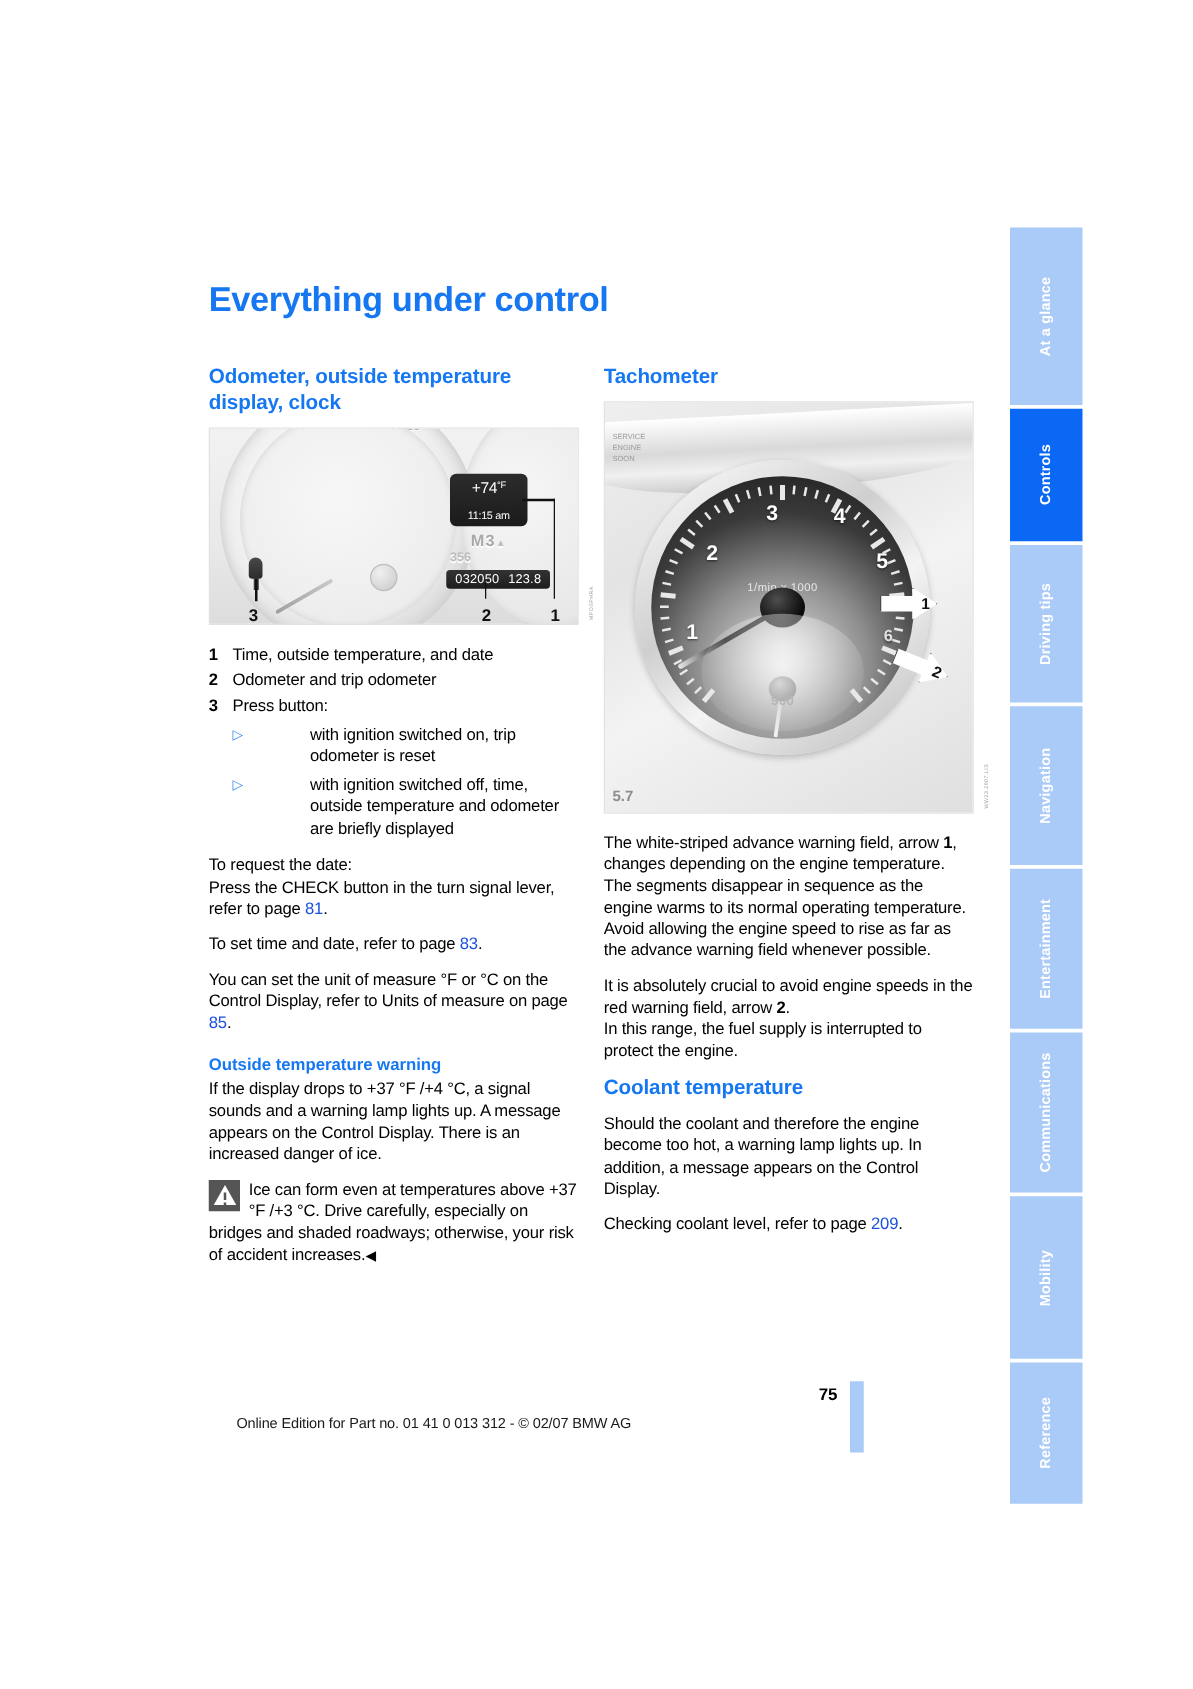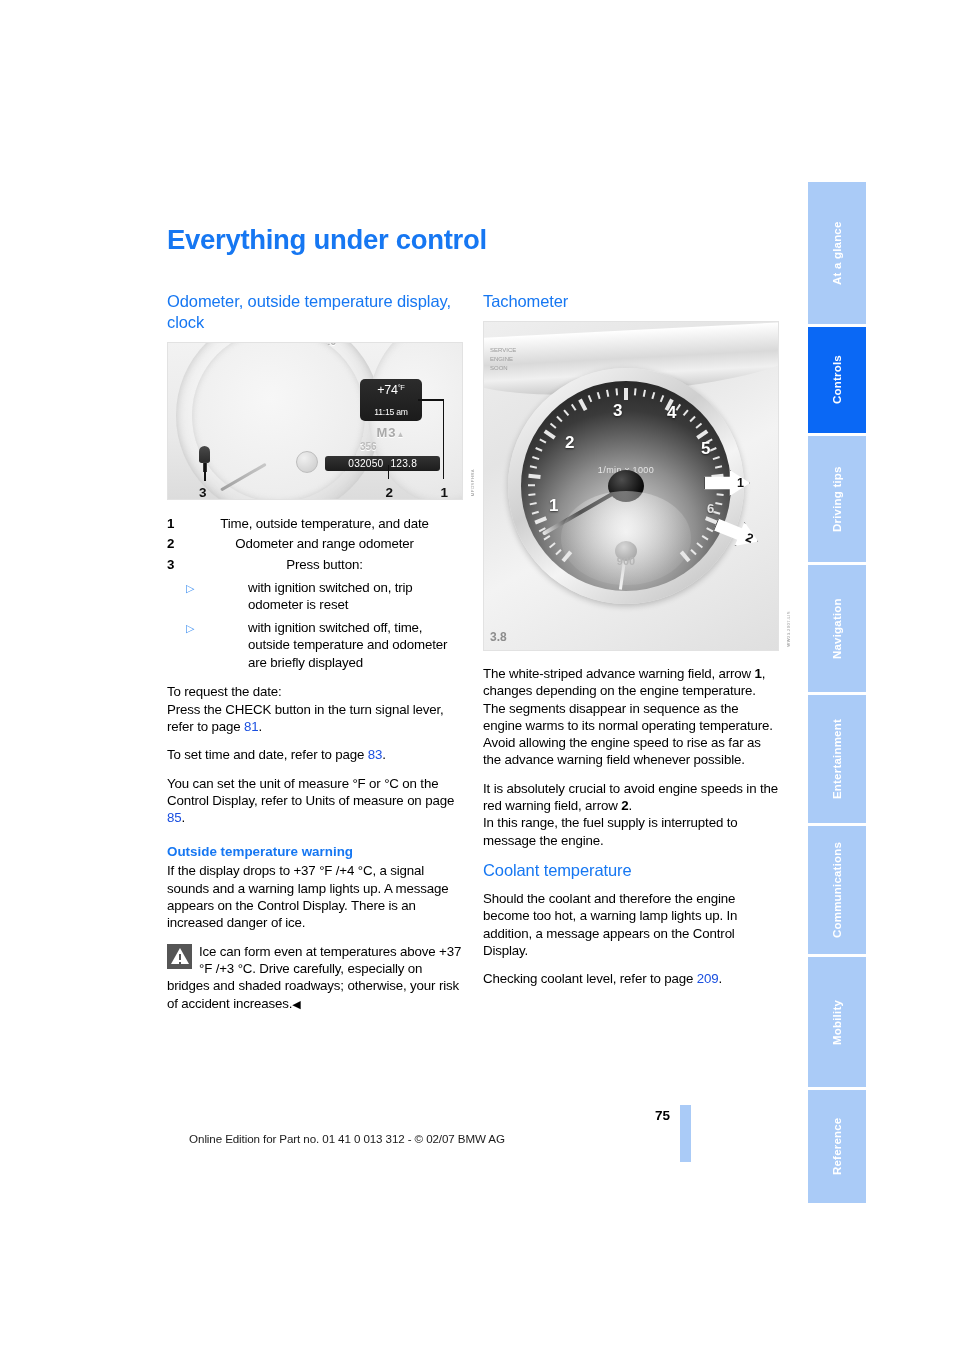--- a/index.html
+++ b/index.html
@@ -17,21 +17,21 @@
     position: absolute; left: 167px; top: 224px;
     font-size: 27.5px; font-weight: bold; color: #1677f2;
     letter-spacing: -0.3px;
   }
 
   
   .col-left  { position: absolute; left: 167px; top: 291px; width: 296px; }
   .col-right { position: absolute; left: 483px; top: 291px; width: 296px; }
 
   h2.section {
-    font-size: 16.5px; font-weight: normal; color: #1677f2;
+    font-size: 16.5px; font-weight: bold; color: #1677f2;
     line-height: 21px; letter-spacing: -0.1px;
     margin-bottom: 9px;
   }
   h3.sub {
     font-size: 13.4px; font-weight: bold; color: #1677f2;
     line-height: 17px; margin-top: 17px; margin-bottom: 2px;
   }
 
   p.body {
     font-size: 13.3px; line-height: 17.3px; color: #000;
@@ -124,21 +124,21 @@
     text-shadow:0 1px 0 #fff;
   }
   .lcd-gear .tri { font-size:8px; color:#bfbfbf; }
   .lcd-range {
     position:absolute; right:44px; top:98px; width:58px; text-align:left;
     font-size:10px; font-weight:bold; color:#bcbcbc; text-shadow:0 1px 0 #fff;
   }
   .lcd-odo {
     position:absolute; right:22px; top:113px;
     background: linear-gradient(180deg,#333,#1d1d1d);
-    border-radius:3px; padding:2px 21px; color:#fff;
+    border-radius:3px; padding:2px 5px; color:#fff;
     font-size:10.2px; letter-spacing:0.2px; white-space:nowrap;
   }
   .lcd-odo span { margin: 0 2px; }
   .callout {
     position:absolute; font-size:13.5px; font-weight:bold; color:#111;
   }
   .leader { position:absolute; background:#111; }
 
   
   .tacho {
@@ -218,21 +218,21 @@
     background:#fff; border:1px solid #4a4a4a;
     display:flex; align-items:center; justify-content:flex-end;
     padding-right:5px; font-size:12.5px; font-weight:bold; color:#111;
     clip-path: polygon(0 26%, 56% 26%, 56% 0, 100% 50%, 56% 100%, 56% 74%, 0 74%);
   }
 
   
   .numlist { margin-bottom: 12px; }
   .numrow { display:flex; font-size:13.3px; line-height:19.3px; margin-bottom:1px; }
   .numrow .n { width:19px; font-weight:bold; flex:none; }
-  .numrow .t { flex:1; letter-spacing:-0.15px;text-align:center; }
+  .numrow .t { flex:1; letter-spacing:-0.15px; }
   .subrow { display:flex; font-size:13.3px; line-height:17.5px; margin:5px 0 0 19px; }
   .subrow .bullet { width:18px; flex:none; color:#3a8df0; font-size:11px; line-height:18px; }
   .subrow .t { flex:1; letter-spacing:-0.15px;margin-left:44px; }
 
   
   .warn-block { font-size:13.3px; line-height:17.3px; letter-spacing:-0.15px; }
   .warn-icon {
     float:left; width:25px; height:25px; margin:1px 7px 0 0;
     background:#555; position:relative;
   }
@@ -375,21 +375,21 @@
       <span class="fig-credit">MPOSPHRA</span>
     </div>
 
     <div class="numlist">
       <div class="numrow">
         <span class="n">1</span>
         <span class="t">Time, outside temperature, and date</span>
       </div>
       <div class="numrow">
         <span class="n">2</span>
-        <span class="t">Odometer and range odometer</span>
+        <span class="t">Odometer and trip odometer</span>
       </div>
       <div class="numrow">
         <span class="n">3</span>
         <span class="t">Press button:</span>
       </div>
       <div class="subrow">
         <span class="bullet">▷</span>
         <span class="t">with ignition switched on, trip odometer is reset</span>
       </div>
       <div class="subrow">
@@ -426,21 +426,21 @@
 
     <h2 class="section">Tachometer</h2>
 
     <div class="figure">
       <div class="tacho">
         <div class="hood"></div>
 
         <div class="tele">
           <div>SERVICE ENGINE SOON</div>
         </div>
-        <div class="tele-b">3.8</div>
+        <div class="tele-b">5.7</div>
 
         <div class="ring">
           <div class="face">
             <div id="tach-ticks">
                 <div class="tick major" style="transform: rotate(-140deg);"></div>
                 <div class="tick" style="transform: rotate(-134.4deg);"></div>
                 <div class="tick" style="transform: rotate(-128.8deg);"></div>
                 <div class="tick" style="transform: rotate(-123.2deg);"></div>
                 <div class="tick" style="transform: rotate(-117.6deg);"></div>
                 <div class="tick major" style="transform: rotate(-112deg);"></div>
@@ -517,21 +517,21 @@
       <span class="fig-credit">WW23.2007.LIS</span>
     </div>
 
     <p class="body">
       <span>The white-striped advance warning field, arrow </span><span class="bold">1</span><span>, changes depending on the engine temperature. The segments disappear in sequence as the engine warms to its normal operating temperature.</span><br>
       <span>Avoid allowing the engine speed to rise as far as the advance warning field whenever possible.</span>
     </p>
 
     <p class="body">
       <span>It is absolutely crucial to avoid engine speeds in the red warning field, arrow </span><span class="bold">2</span><span>.</span><br>
-      <span>In this range, the fuel supply is interrupted to message the engine.</span>
+      <span>In this range, the fuel supply is interrupted to protect the engine.</span>
     </p>
 
     <h2 class="section" style="">Coolant temperature</h2>
     <p class="body">Should the coolant and therefore the engine become too hot, a warning lamp lights up. In addition, a message appears on the Control Display.</p>
     <p class="body">
       <span>Checking coolant level, refer to page </span><span class="lnk">209</span>.
     </p>
 
   </div>
 

